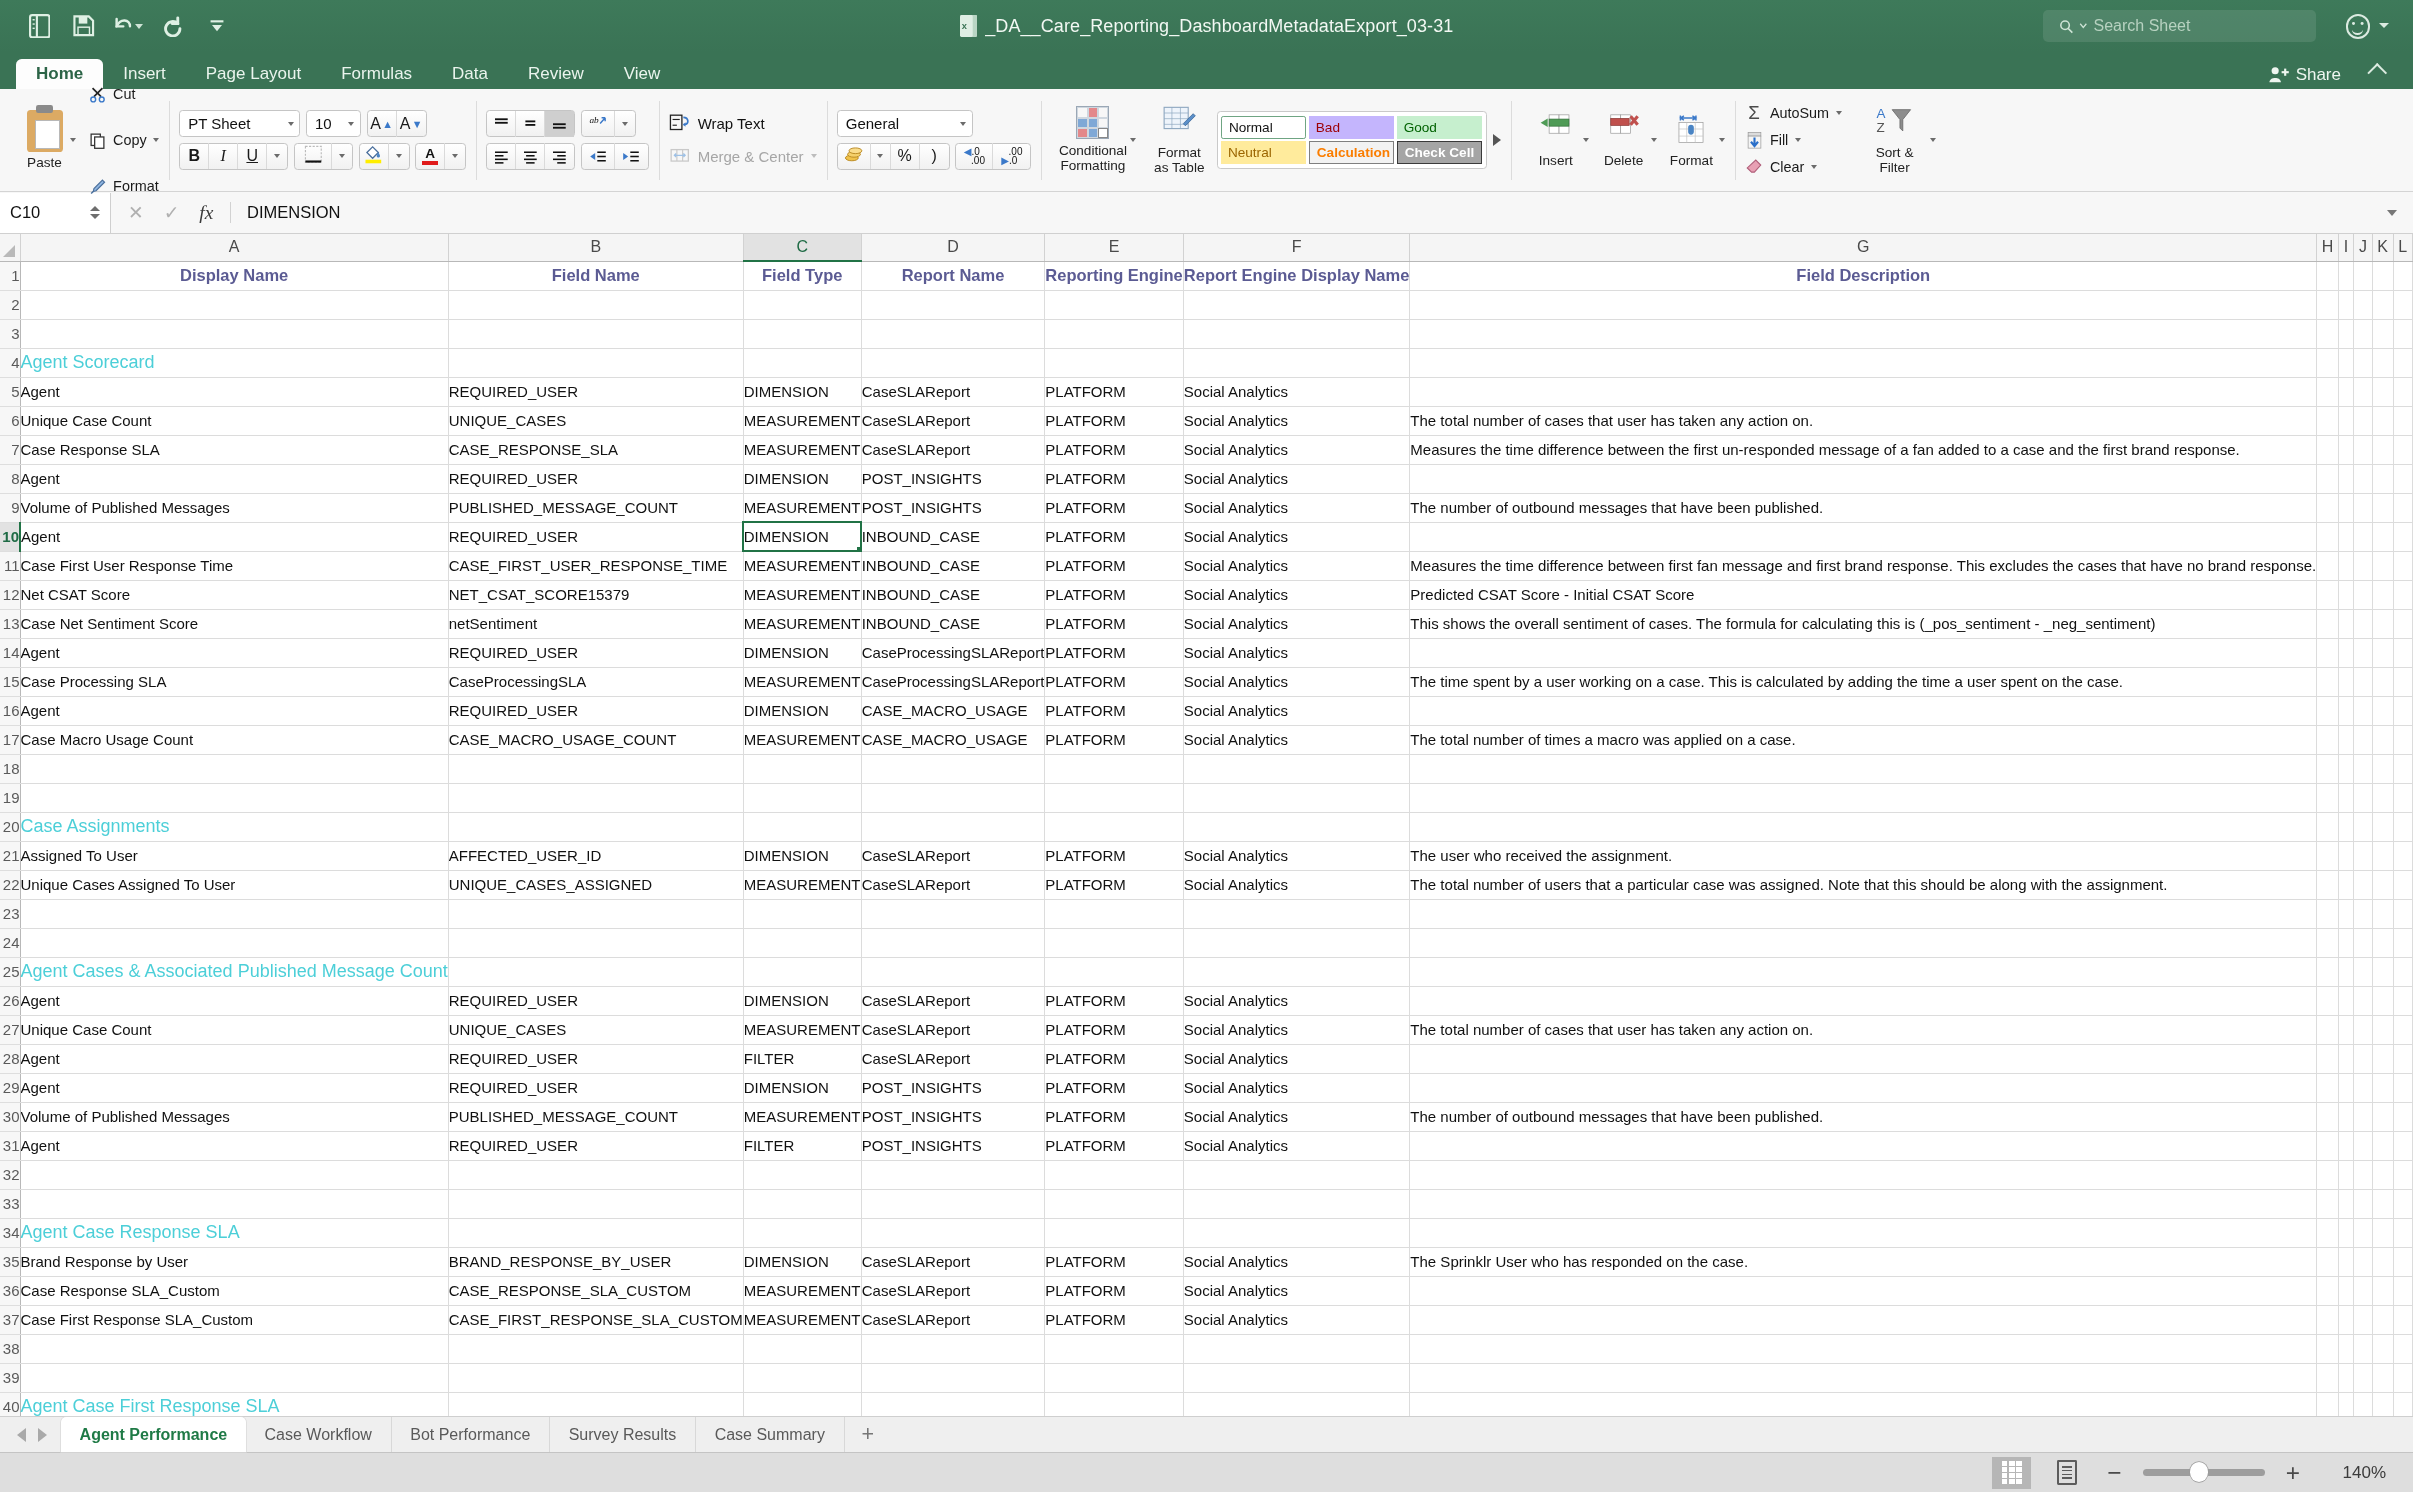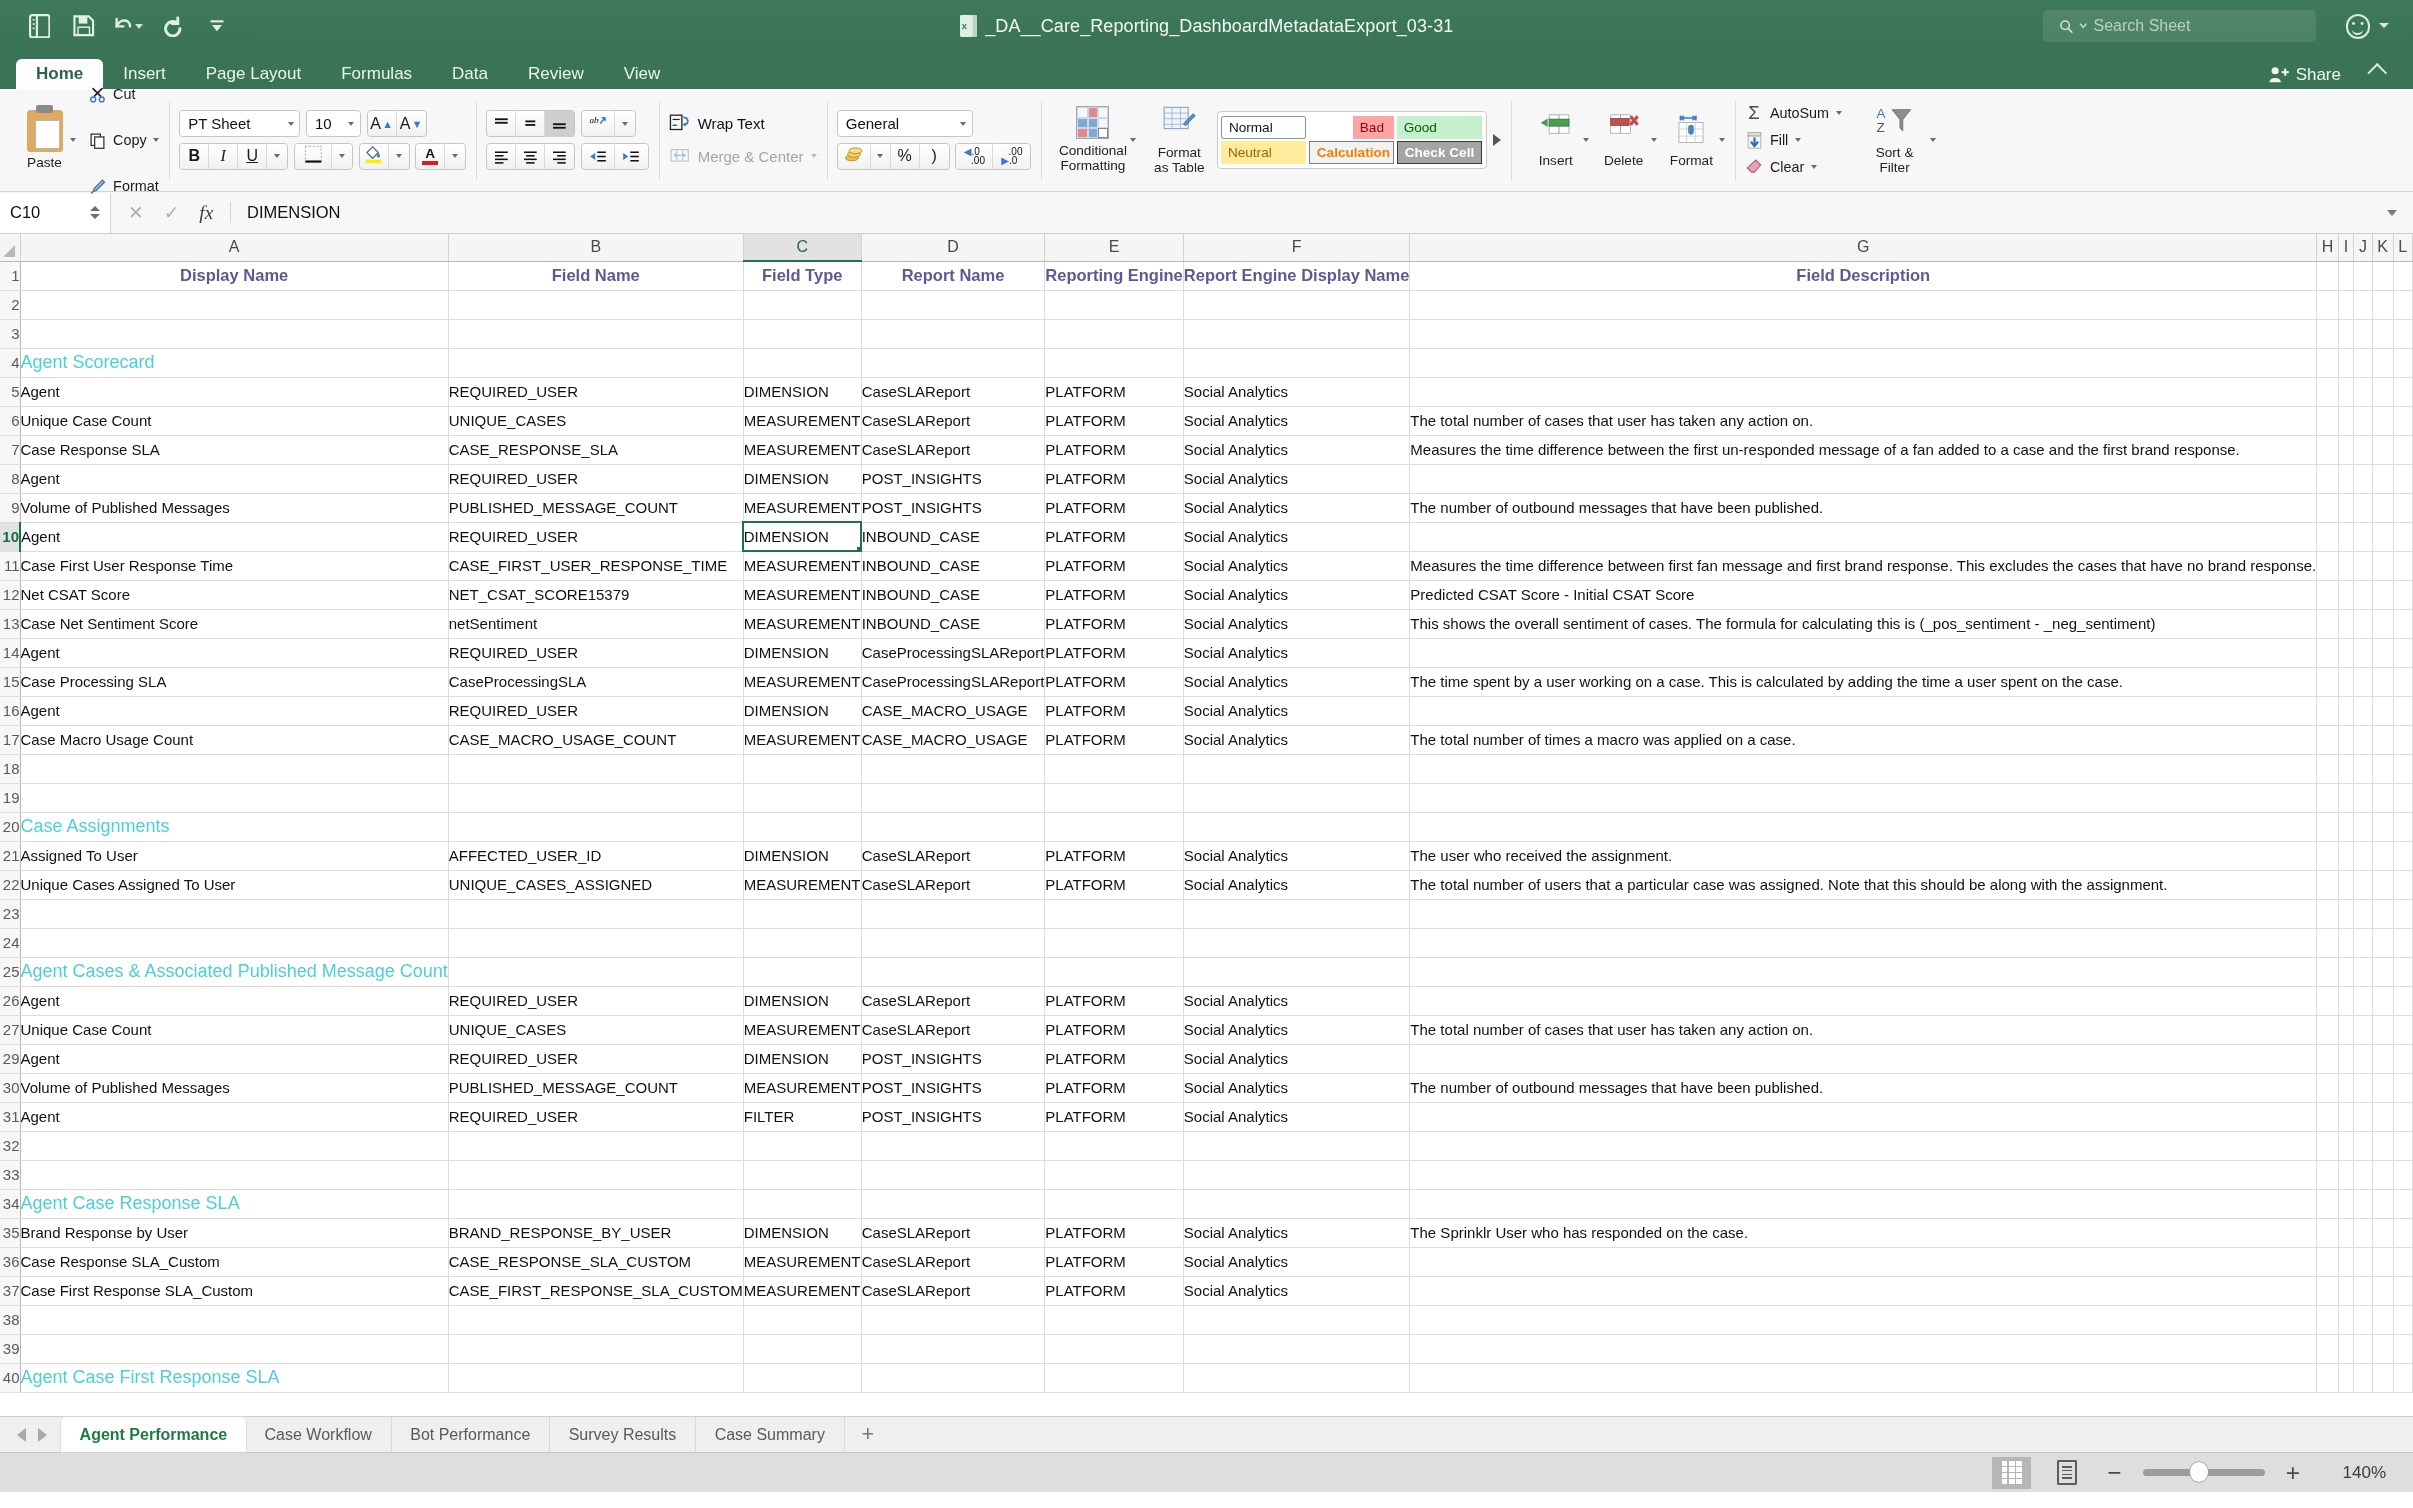--- a/index.html
+++ b/index.html
@@ -102,21 +102,21 @@
   .wrap-lbl{ display:flex;align-items:center;gap:7.2px;font-size:15px;color:#111;height:27px;}
   .wrap-lbl.dim{ color:#a6a6a6; }
 
   .numfmt{ width:136px; }
   .styles-gallery{
     border:0.7px solid #c9c9c9;border-radius:3.6px;background:#fff;padding:3.6px;display:grid;
     grid-template-columns:repeat(3,85px); grid-template-rows:23px 23px; gap:2.9px;
   }
   .sty{ display:flex;align-items:center;padding:0 6.5px;font-size:13.6px;white-space:nowrap;overflow:hidden;}
   .sty.normal{background:#fff;border:1.4px solid #6fa583;color:#111;border-radius:2.2px;}
-  .sty.bad{background:#fca5a5;color:#9c0006;margin-left:44px;}
+  .sty.bad{background:#c4b5fd;color:#9c0006;}
   .sty.good{background:#c6efce;color:#006100;}
   .sty.neutral{background:#ffeb9c;color:#9c6500;}
   .sty.calc{background:#f2f2f2;border:0.7px solid #7f7f7f;color:#fa7d00;font-weight:bold;}
   .sty.check{background:#a5a5a5;border:1.4px double #3a3a3a;color:#fff;font-weight:bold;}
   .gal-more{width:0;height:0;border-top:6.5px solid transparent;border-bottom:6.5px solid transparent;
             border-left:8px solid #555; margin-left:6.5px;}
 
   .cfgrid{width:33px;height:33px;display:grid;grid-template-columns:repeat(3,1fr);grid-template-rows:repeat(3,1fr);
      border:0.7px solid #9aa7b5;}
   .cfgrid div{border:0.7px solid #cfd7df;}
@@ -1135,20 +1135,35 @@
           <td class="cell">PLATFORM</td>
           <td class="cell">Social Analytics</td>
           <td class="cell spill"><span>The total number of cases that user has taken any action on.</span></td>
           <td class="cell"></td>
           <td class="cell"></td>
           <td class="cell"></td>
           <td class="cell"></td>
           <td class="cell"></td>
         </tr>
         <tr>
+          <td class="rowhdr">28</td>
+          <td class="cell">Agent</td>
+          <td class="cell">REQUIRED_USER</td>
+          <td class="cell">FILTER</td>
+          <td class="cell">CaseSLAReport</td>
+          <td class="cell">PLATFORM</td>
+          <td class="cell">Social Analytics</td>
+          <td class="cell"></td>
+          <td class="cell"></td>
+          <td class="cell"></td>
+          <td class="cell"></td>
+          <td class="cell"></td>
+          <td class="cell"></td>
+        </tr>
+        <tr>
           <td class="rowhdr">29</td>
           <td class="cell">Agent</td>
           <td class="cell">REQUIRED_USER</td>
           <td class="cell">DIMENSION</td>
           <td class="cell">POST_INSIGHTS</td>
           <td class="cell">PLATFORM</td>
           <td class="cell">Social Analytics</td>
           <td class="cell"></td>
           <td class="cell"></td>
           <td class="cell"></td>

